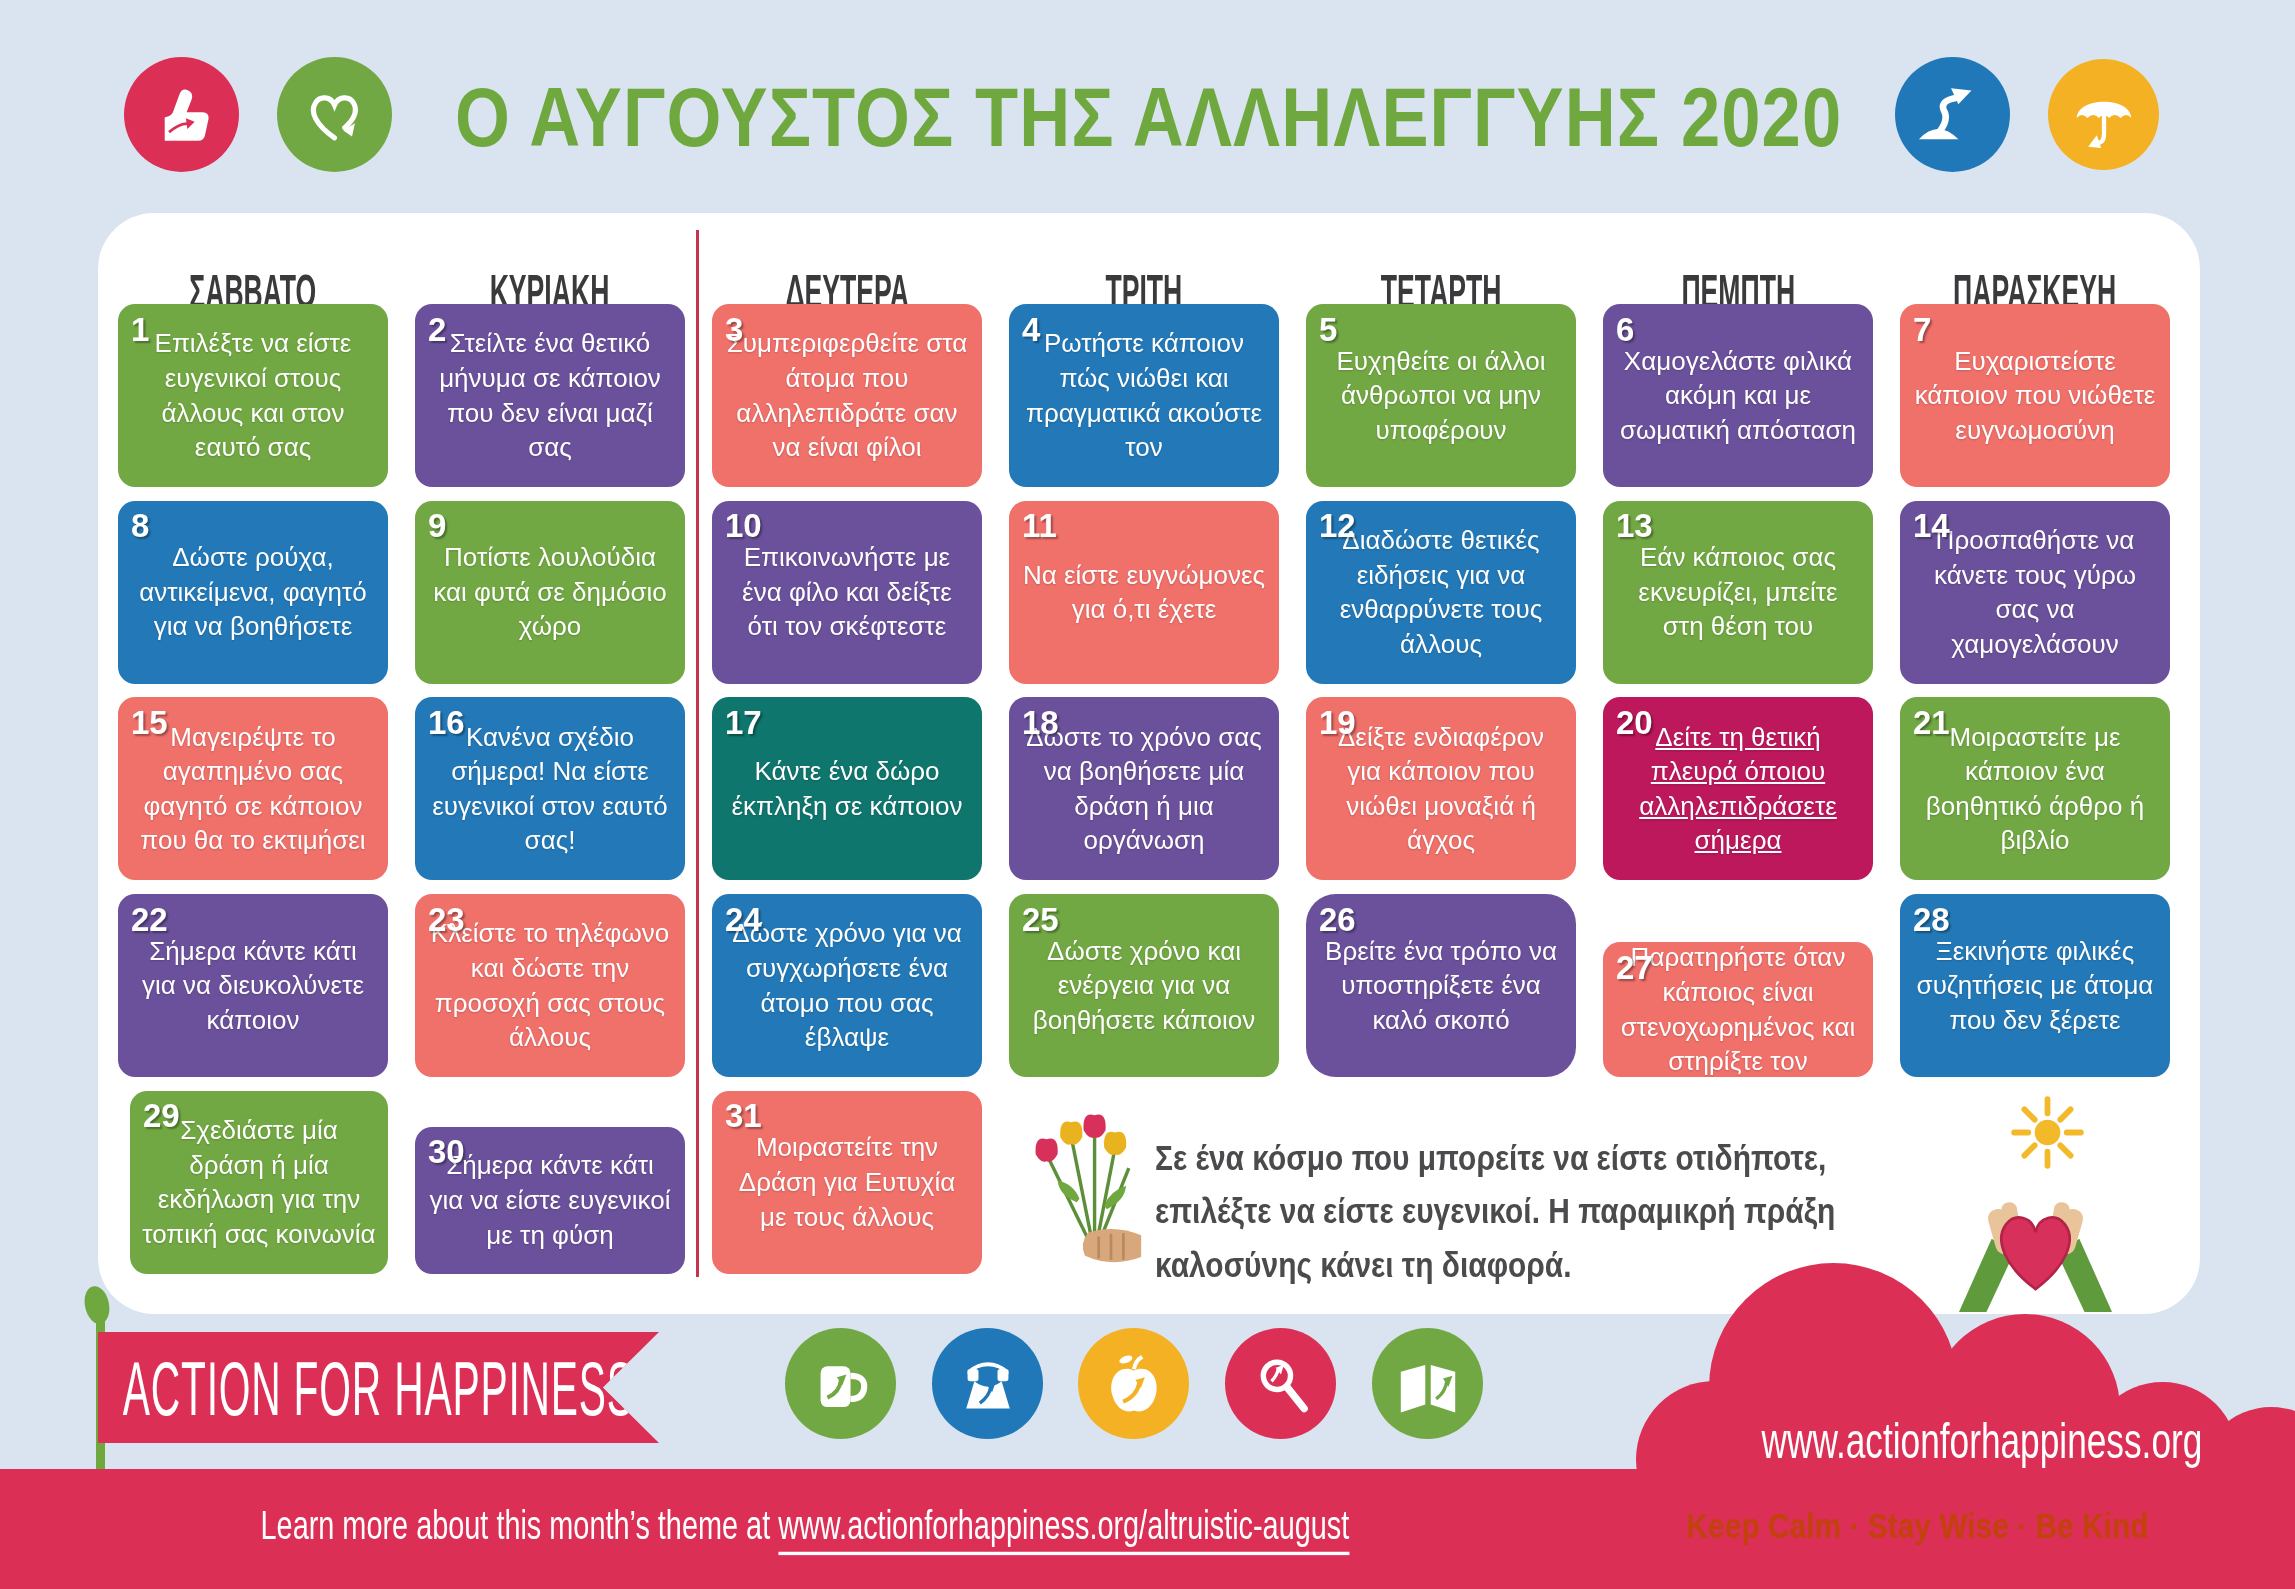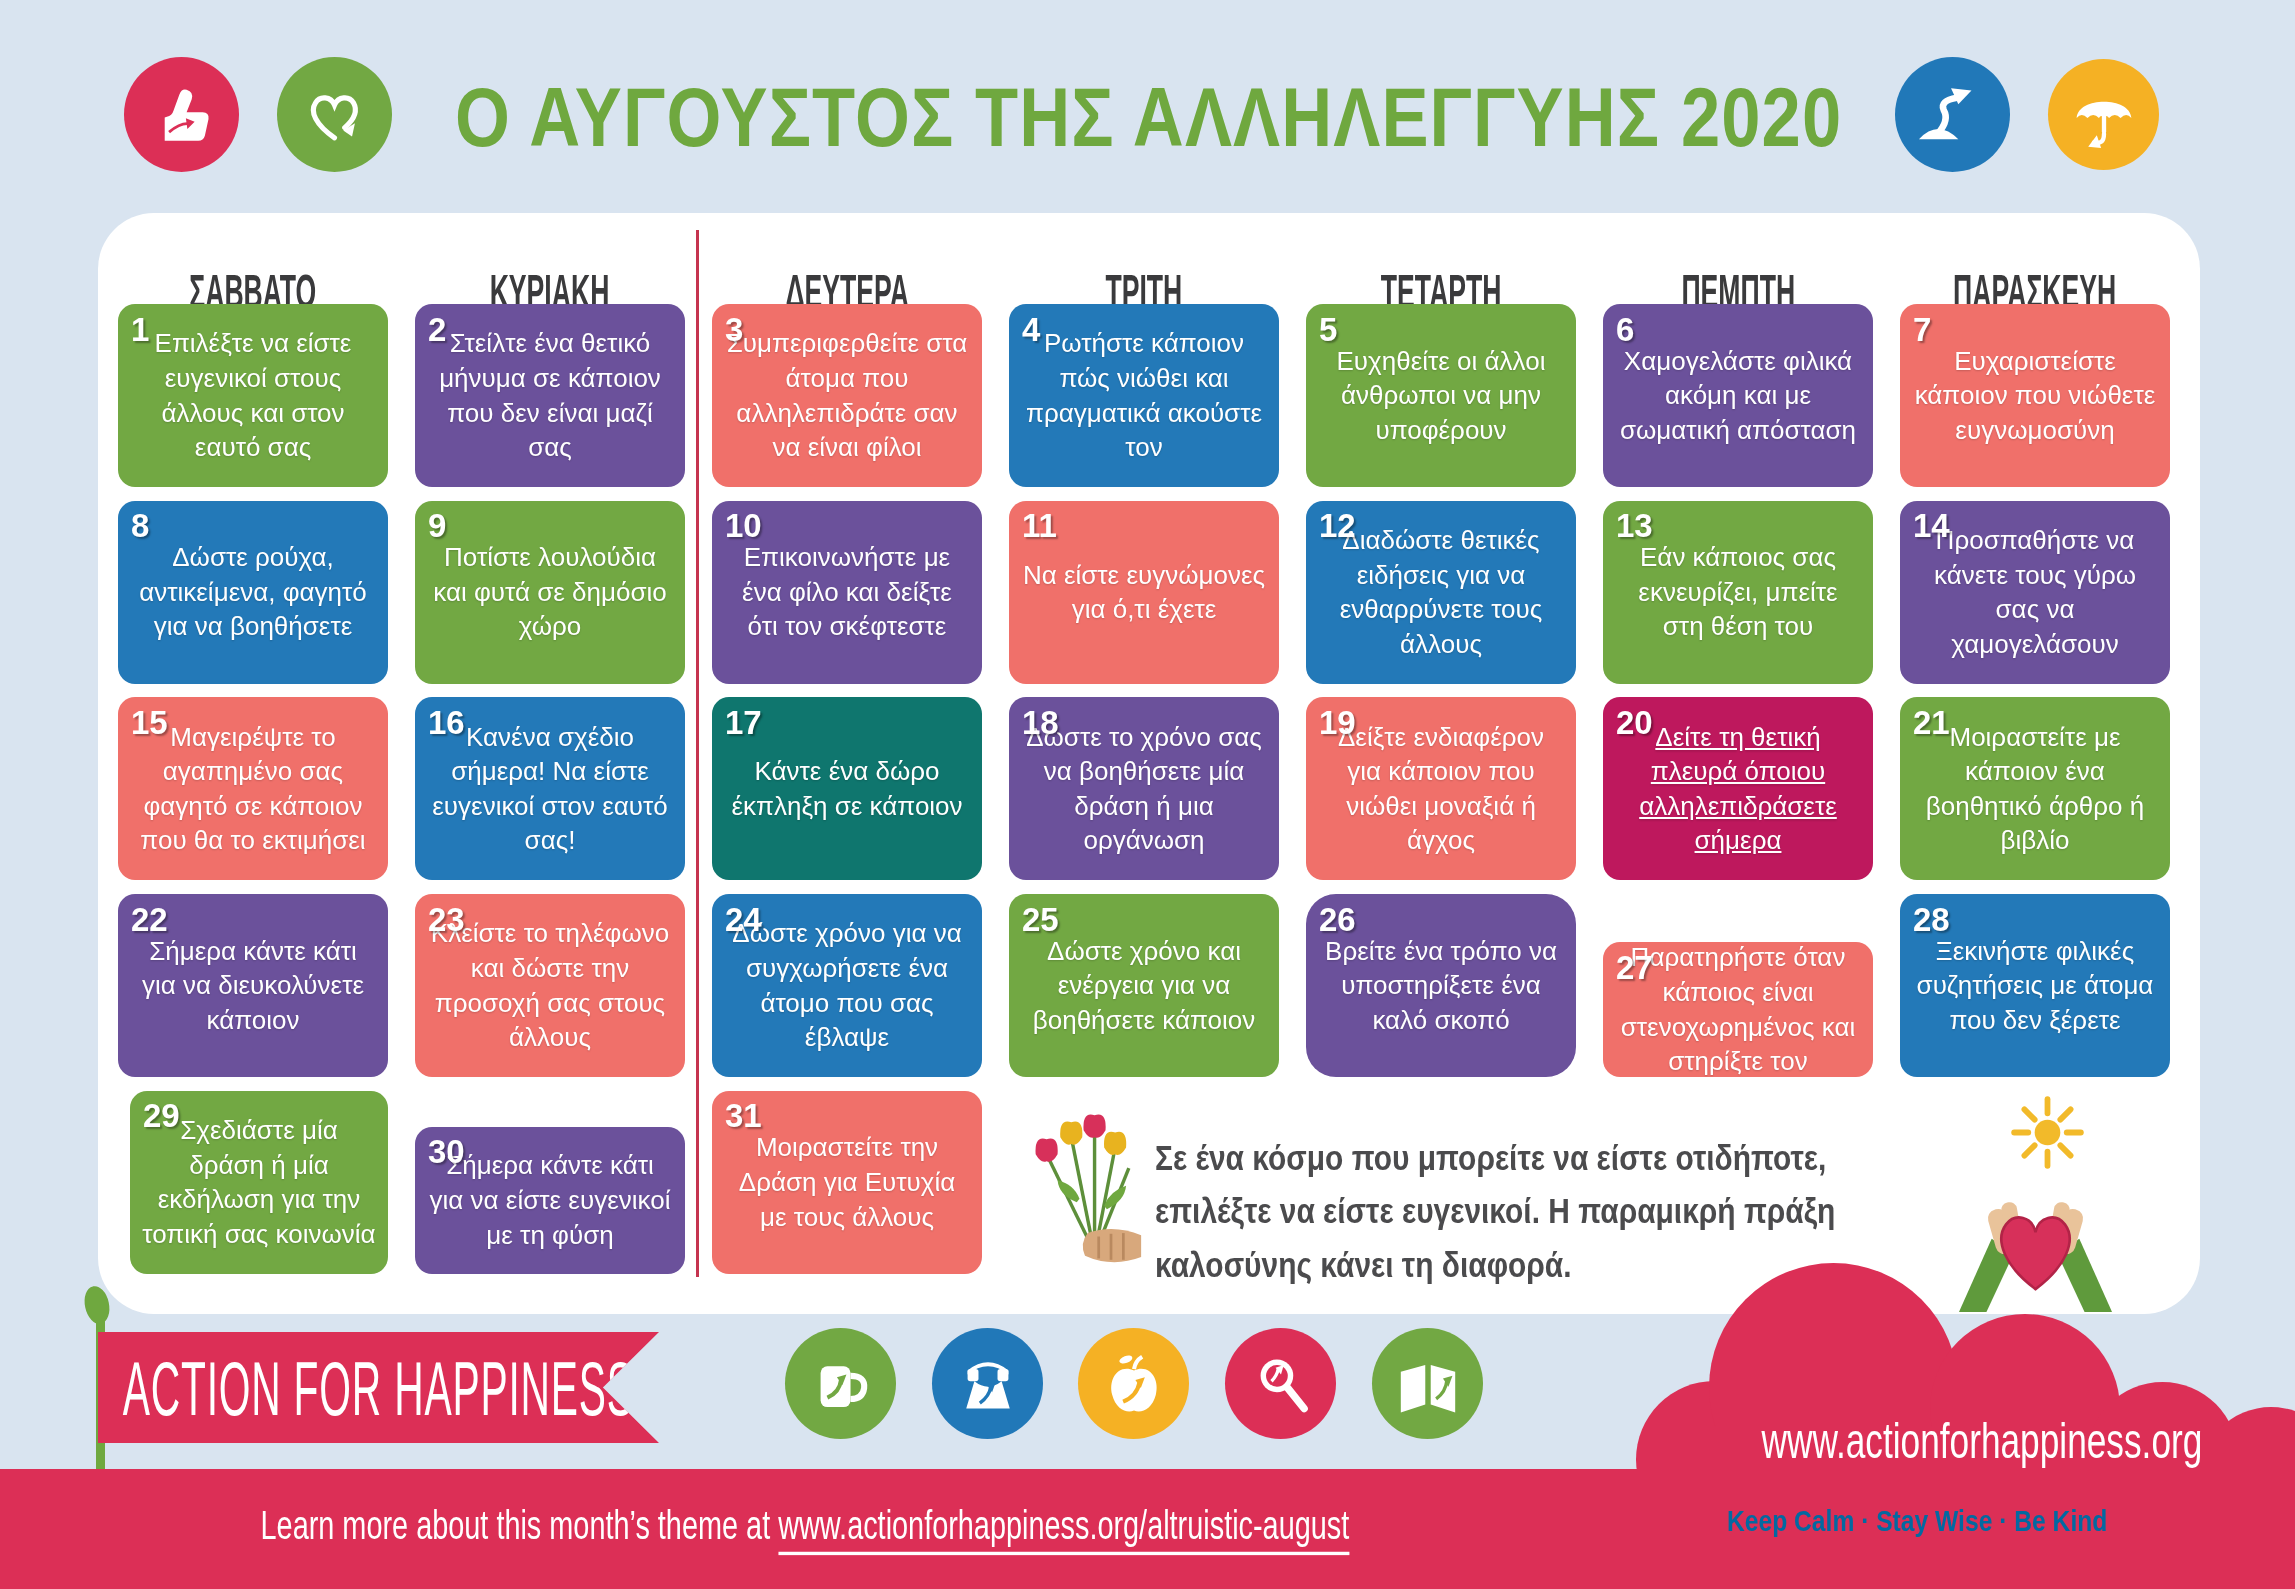--- a/index.html
+++ b/index.html
@@ -53,22 +53,22 @@
   #cloud-base{position:absolute;left:1662px;top:1427px;width:633px;height:52px;background:#dc2f56;}
   #cloud-url{position:absolute;left:1688px;top:1413px;width:563px;text-align:center;color:#fff;
     font-size:47px;white-space:nowrap;}
   #cloud-url .inner{display:inline-block;transform:scale(0.75,1.08);}
 
   #bottom-bar{position:absolute;left:0;top:1469px;width:2295px;height:120px;background:#dc2f56;}
   #learn-more{position:absolute;left:105px;top:1505px;width:1400px;text-align:center;color:#fff;
     font-size:37px;white-space:nowrap;}
   #learn-more .inner{display:inline-block;transform:scale(0.78,1.12);}
   #learn-more .link{border-bottom:3.3px solid #ffffff;padding-bottom:2.6px;}
-  #tagline{position:absolute;left:1616px;top:1506px;width:602px;text-align:center;color:#0369a1;
-    font-size:28px;font-weight:bold;white-space:nowrap;}
+  #tagline{position:absolute;left:1616px;top:1506px;width:602px;text-align:center;color:#c2410c;
+    font-size:34px;font-weight:bold;white-space:nowrap;}
   #tagline .inner{display:inline-block;transform:scale(0.88,1.05);}
 
   svg{display:block;}
 </style>
 </head>
 <body>
 
 <div id="page">
 
   <div class="circle-icon" style="left:124px;top:57px;width:115px;height:115px;background:#dc2f56;">

